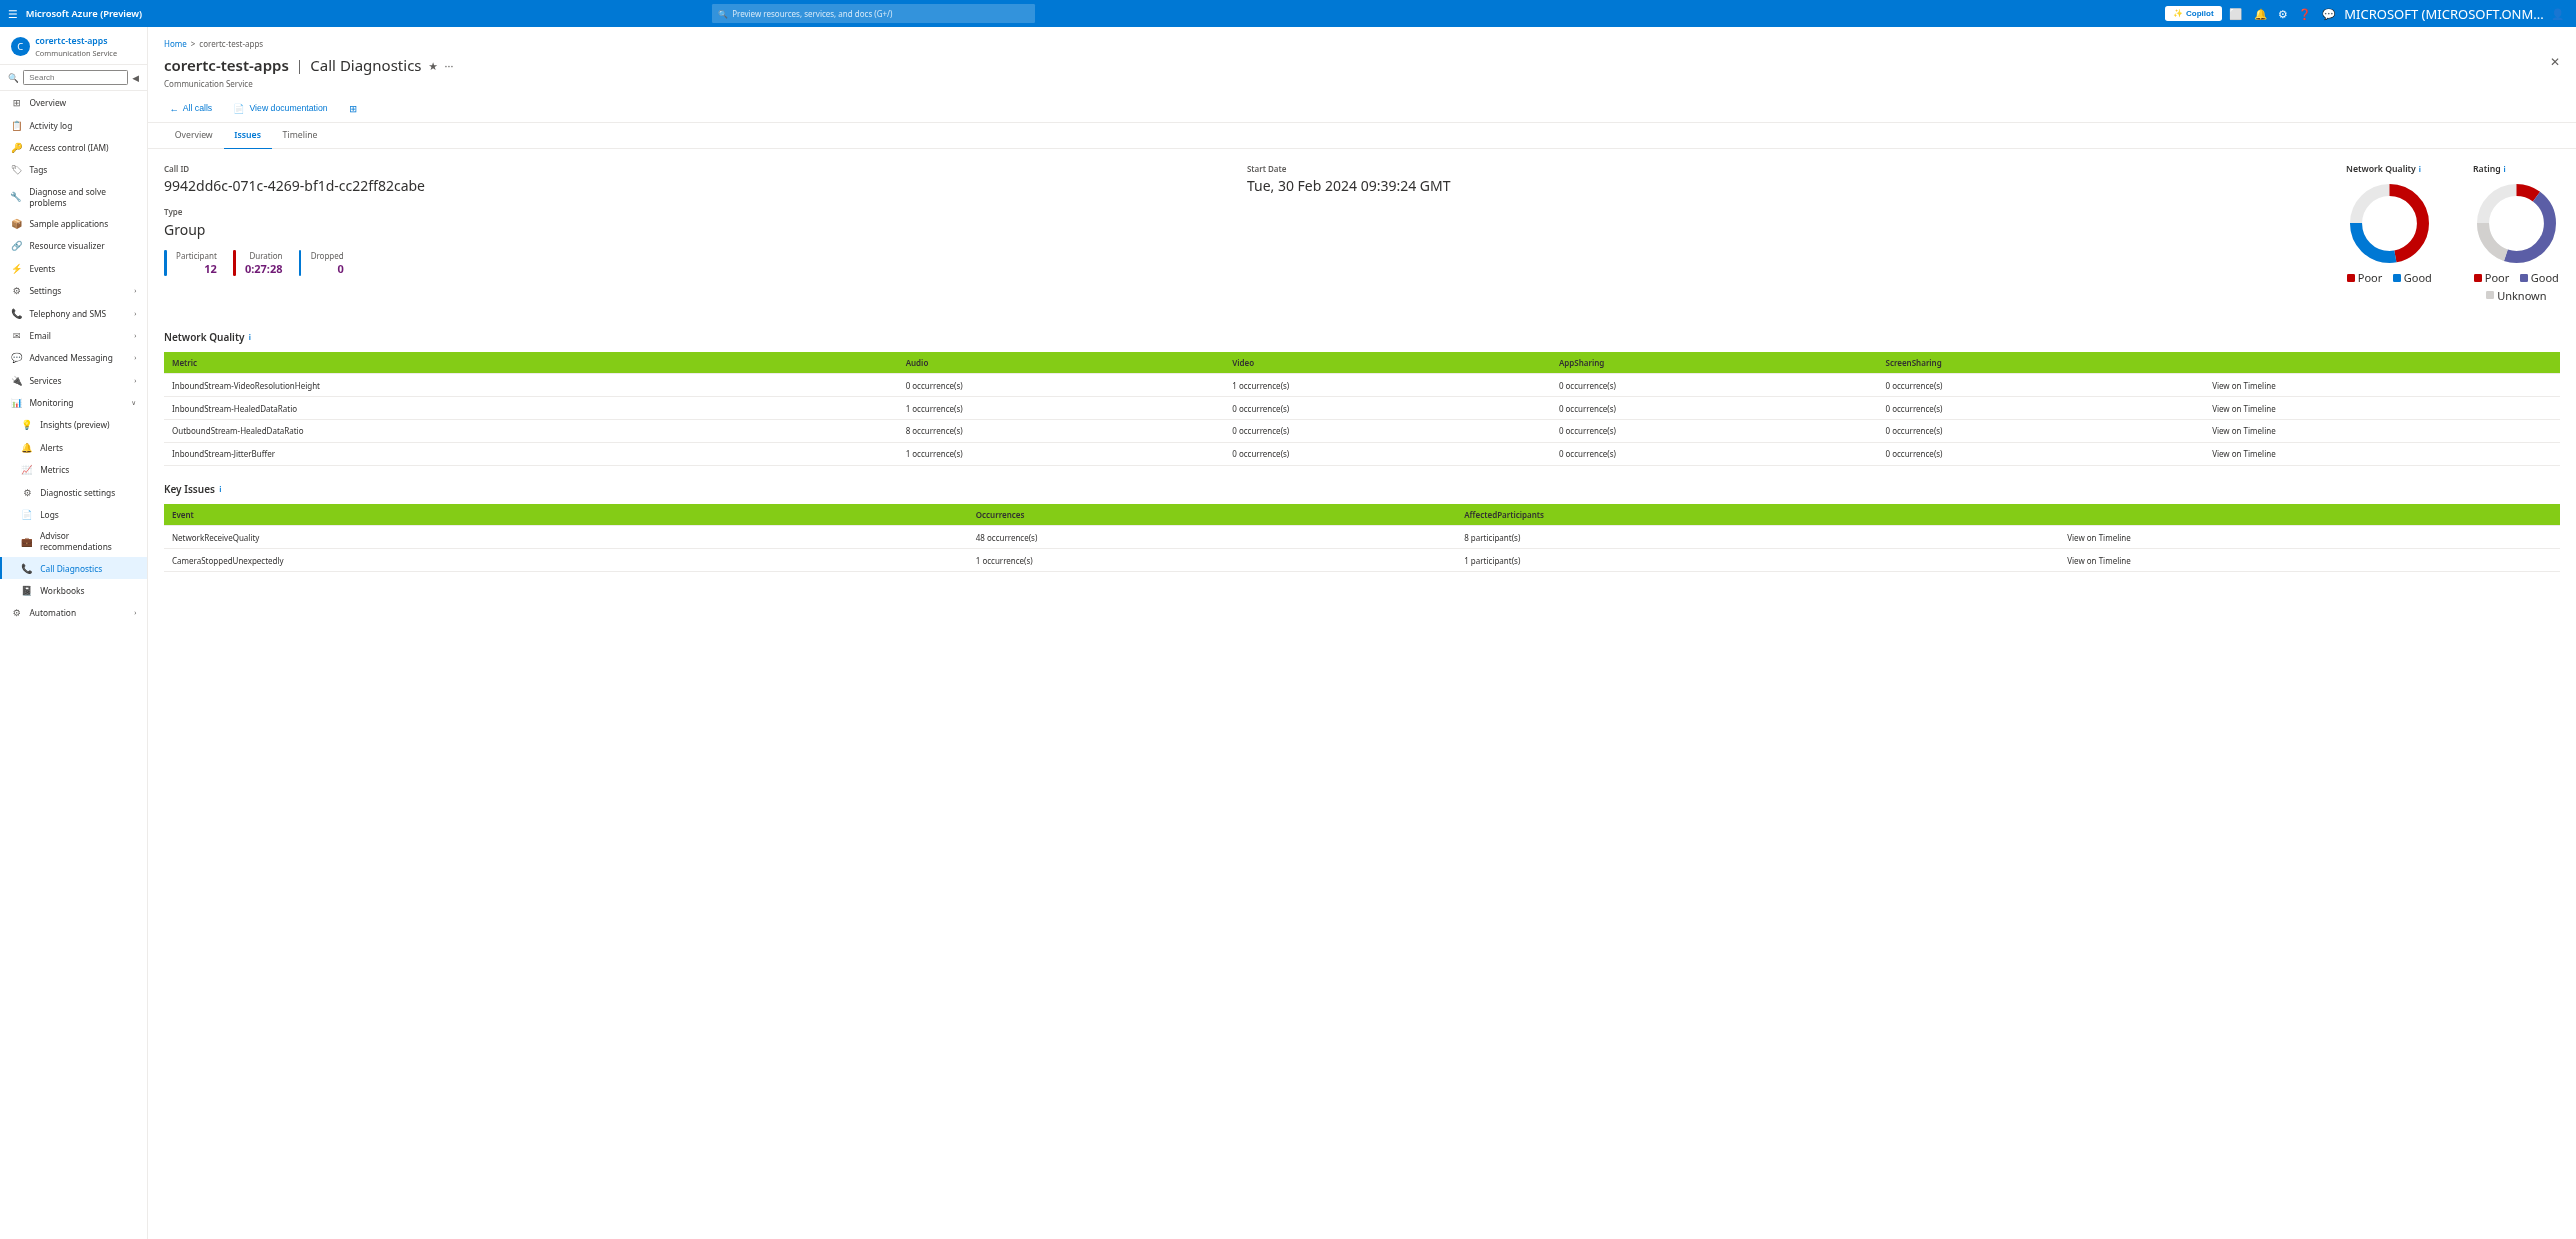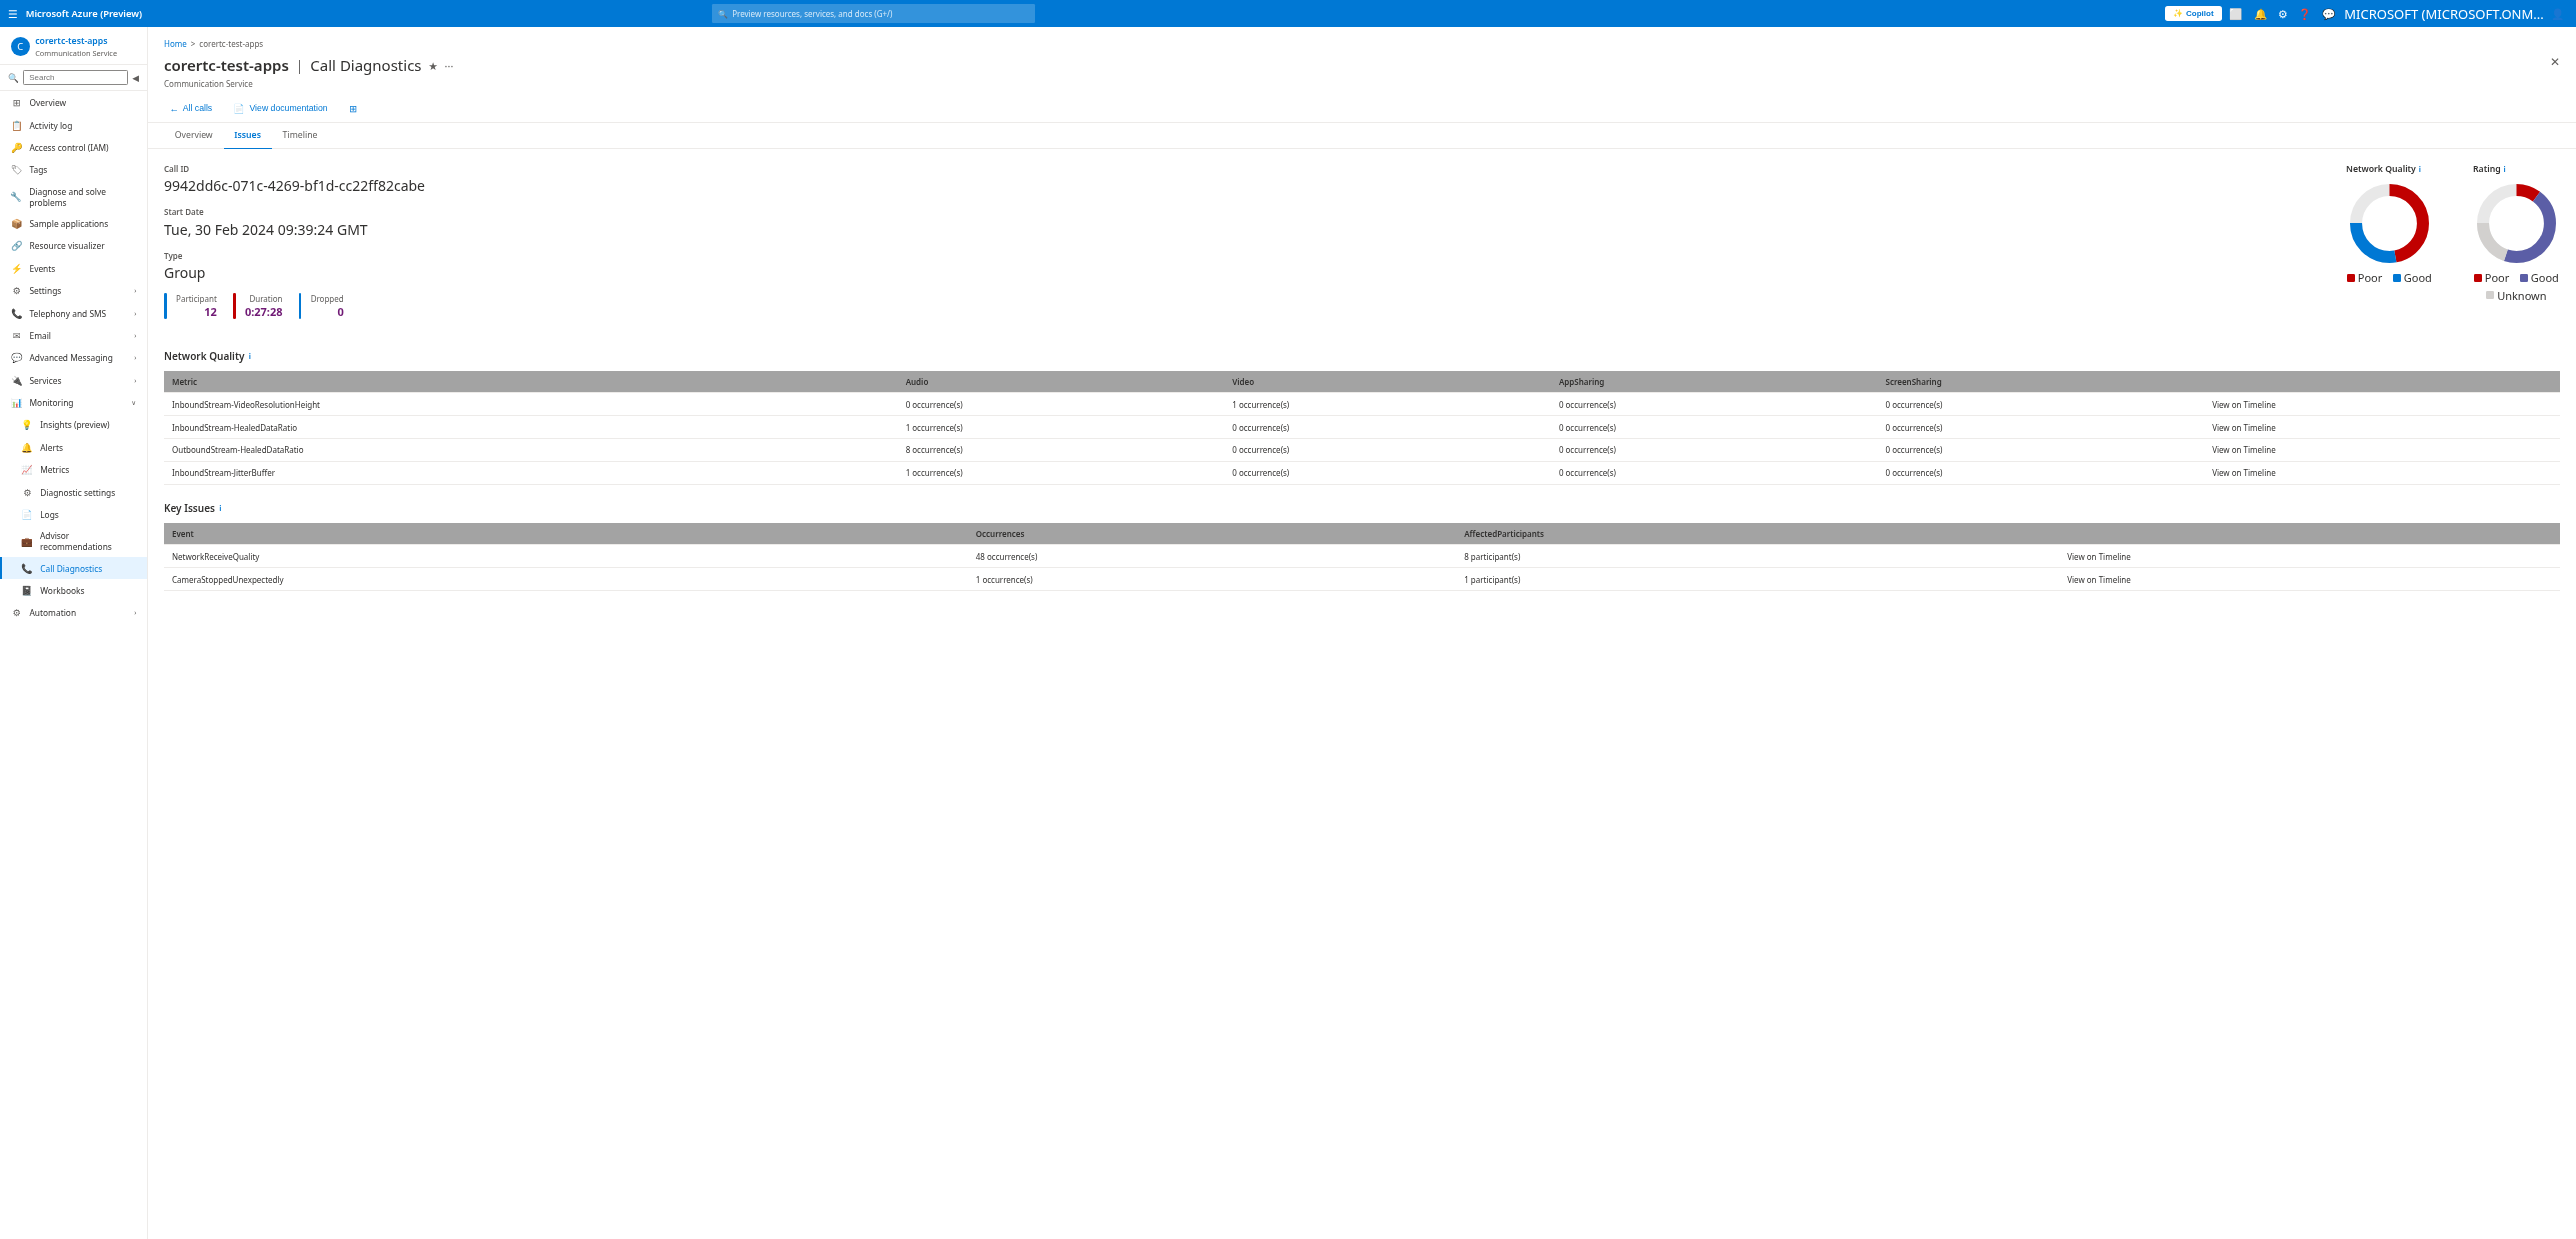--- a/index.html
+++ b/index.html
@@ -262,21 +262,21 @@
       border-collapse: collapse;
       margin-bottom: 16px;
     }
     .data-table th {
       font-size: 8px;
       font-weight: 600;
       color: #323130;
       text-align: left;
       padding: 5.4px 8px;
       border-bottom: 1.3px solid #edebe9;
-      background: #a3a3a3;
+      background: #84cc16;
     }
     .data-table td {
       font-size: 8px;
       color: #323130;
       padding: 5.4px 8px;
       border-bottom: 0.7px solid #edebe9;
     }
     .link-cell { color: #0078d4; cursor: pointer; }
 
     
@@ -479,21 +479,21 @@
       <div class="tab">Overview</div>
       <div class="tab active">Issues</div>
       <div class="tab">Timeline</div>
     </div>
 
     <div class="content-area">
 
       <div style="display:flex; justify-content:space-between; align-items:flex-start; margin-bottom:13.4px;">
 
         <div style="flex:1;">
-          <div style="display:grid; grid-template-columns: 1fr; gap:10.8px; margin-bottom:10.8px;">
+          <div style="display:grid; grid-template-columns: 1fr 1fr; gap:10.8px; margin-bottom:10.8px;">
             <div>
               <div class="info-label">Call ID</div>
               <div class="info-value">9942dd6c-071c-4269-bf1d-cc22ff82cabe</div>
             </div>
             <div>
               <div class="info-label">Start Date</div>
               <div class="info-value">Tue, 30 Feb 2024 09:39:24 GMT</div>
             </div>
           </div>
           <div style="margin-bottom:10.8px;">

